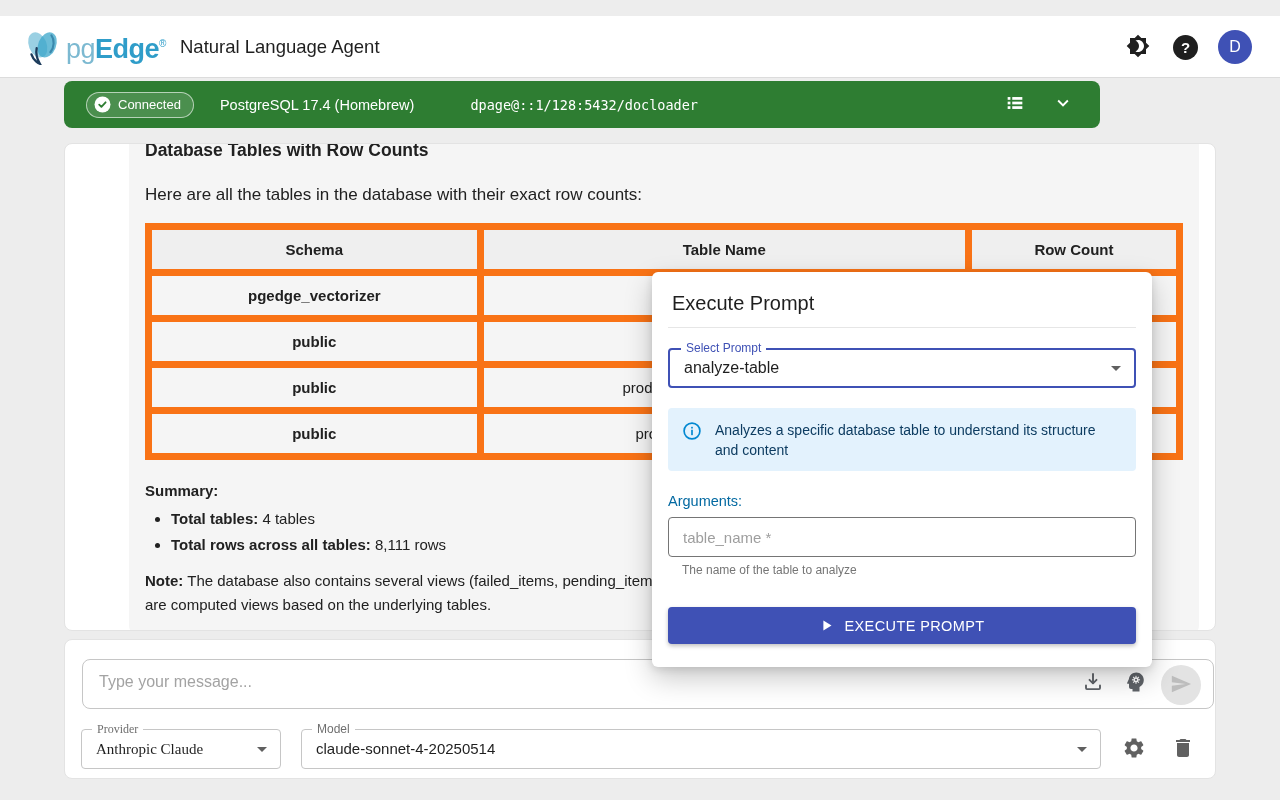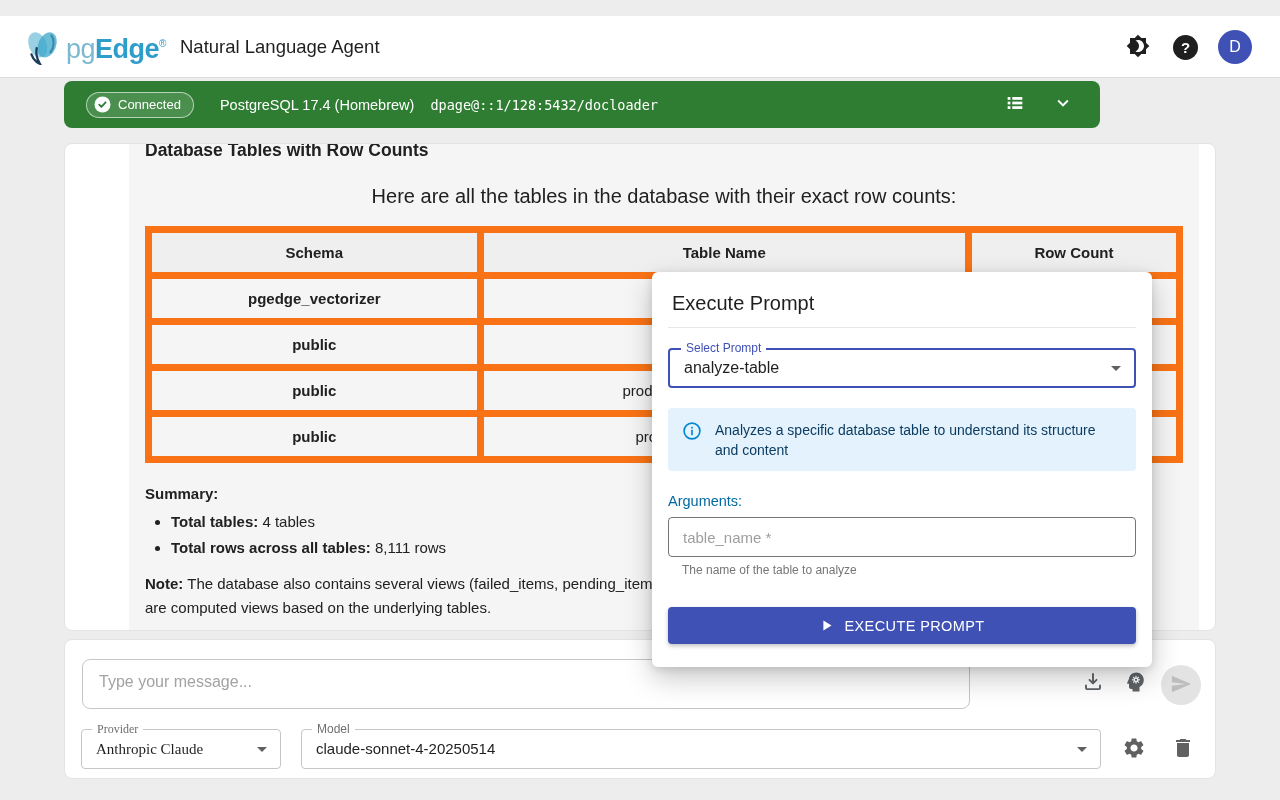--- a/index.html
+++ b/index.html
@@ -17,29 +17,29 @@
   .app-title { position:absolute; left:180px; top:0; height:62px; display:flex; align-items:center; font-size:18.5px; font-weight:500; color:#1f1f1f; }
   .icon-btn { background:none; border:none; cursor:pointer; padding:0; display:flex; align-items:center; justify-content:center; }
   .hdr-brightness { position:absolute; left:1126px; top:19px; width:24px; height:24px; }
   .hdr-help { position:absolute; left:1173px; top:19px; width:25px; height:25px; border-radius:50%; background:#1f1f1f; color:#fff; font-size:15px; font-weight:700; }
   .avatar { position:absolute; left:1218px; top:14px; width:34px; height:34px; border-radius:50%; background:#3f51b5; color:#fff; font-size:16px; display:flex; align-items:center; justify-content:center; cursor:pointer; }
 
   
   .connbar { position:absolute; left:64px; top:81px; width:1036px; height:47px; background:#2e7d32; border-radius:8px; display:flex; align-items:center; padding:0 22px; color:#fff; }
   .chip { display:flex; align-items:center; gap:7px; height:26px; padding:0 12px 0 7px; border:1px solid rgba(255,255,255,0.6); background:rgba(255,255,255,0.14); border-radius:13px; font-size:13px; cursor:default; }
   .conn-server { margin-left:26px; font-size:14.5px; }
-  .conn-string { margin-left:16px; font-family:"DejaVu Sans Mono", monospace; font-size:13.5px; }
+  .conn-string { margin-left:56px; font-family:"DejaVu Sans Mono", monospace; font-size:13.5px; }
   .connbar .spacer { flex:1; }
   .connbar .icon-btn { width:30px; height:30px; }
 
   
   .chat-card { position:absolute; left:64px; top:143px; width:1152px; height:488px; background:#fff; border:1px solid #e3e3e3; border-radius:8px; overflow:hidden; }
   .bubble { margin:-26px 16px 0 64px; background:#f5f5f5; border-radius:12px; padding:22px 16px 20px 16px; }
   .bubble h3 { font-size:17.5px; font-weight:700; margin:0 0 24px 0; }
-  .bubble .intro { font-size:20px; margin:0 0 18px 0;text-align:center; }
+  .bubble .intro { font-size:17px; margin:0 0 18px 0; }
   table.dbtable { width:100%; border-collapse:collapse; font-size:15px; }
   table.dbtable th, table.dbtable td { border:7px solid #f97316; padding:11px 16px; text-align:center; }
   table.dbtable th { font-weight:700; background:#efefef; }
   td.schema-cell { font-weight:700; }
   .summary-h { font-weight:700; font-size:15px; margin-top:22px; }
   ul.summary-list { margin:11px 0 0 0; padding-left:26px; font-size:15px; }
   ul.summary-list li { margin-bottom:9px; }
   .note-line1 { margin-top:16px; font-size:15px; line-height:24px; white-space:nowrap; overflow:hidden; }
   .note-line2 { font-size:15px; line-height:24px; }
   b { font-weight:700; }
@@ -55,21 +55,21 @@
   .infobox { margin-top:20px; display:flex; gap:13px; background:#e3f2fd; border-radius:4px; padding:12px 16px 11px 14px; }
   .infobox .txt { font-size:14px; line-height:20px; color:#0d3c61; }
   .args-label { margin-top:22px; font-size:14.5px; color:#0369a1; }
   .arg-input { margin-top:8px; width:100%; height:40px; border:1px solid #757575; border-radius:4px; padding:0 14px; font-size:15px; font-family:"Liberation Sans", sans-serif; color:#212121; background:#fff; }
   .arg-input::placeholder { color:#9e9e9e; }
   .arg-helper { margin:6px 0 0 14px; font-size:12px; color:#757575; }
   .exec-btn { margin-top:30px; width:100%; height:37px; background:#3f51b5; border:none; border-radius:4px; color:#fff; font-size:14.5px; font-weight:500; letter-spacing:0.4px; display:flex; align-items:center; justify-content:center; gap:10px; cursor:pointer; box-shadow:0 2px 4px rgba(0,0,0,0.25); font-family:"Liberation Sans", sans-serif; }
 
   
   .input-card { position:absolute; left:64px; top:639px; width:1152px; height:140px; background:#fff; border:1px solid #e3e3e3; border-radius:8px; }
-  .msg-input { position:absolute; left:17px; top:19px; width:888px; height:50px; border:1px solid #c6c6c6; border-radius:8px; padding:13px 16px; font-size:16px; font-family:"Liberation Sans", sans-serif; color:#212121; resize:none; background:#fff; }
+  .msg-input { position:absolute; left:17px; top:19px; width:1132px; height:50px; border:1px solid #c6c6c6; border-radius:8px; padding:13px 16px; font-size:16px; font-family:"Liberation Sans", sans-serif; color:#212121; resize:none; background:#fff; }
   .msg-input::placeholder { color:#a3a3a3; }
   .dl-btn { position:absolute; left:1016px; top:31px; width:24px; height:24px; }
   .psy-btn { position:absolute; left:1058px; top:31px; width:24px; height:24px; }
   .send-btn { position:absolute; left:1096px; top:25px; width:40px; height:40px; border-radius:50%; background:#e3e3e3; }
   .outlined-select { position:absolute; height:40px; border:1px solid #c6c6c6; border-radius:4px; background:#fff; cursor:pointer; }
   .outlined-select .notch-label { position:absolute; top:-8px; left:10px; background:#fff; padding:0 5px; font-size:12px; color:#6f6f6f; }
   .outlined-select .sel-value { line-height:38px; padding-left:14px; font-size:15px; color:#1f1f1f; }
   .provider-select { left:16px; top:89px; width:200px;font-family:Liberation Serif, serif; }
   .model-select { left:236px; top:89px; width:800px; }
   .gear-btn { position:absolute; left:1057px; top:97px; width:24px; height:24px; }

